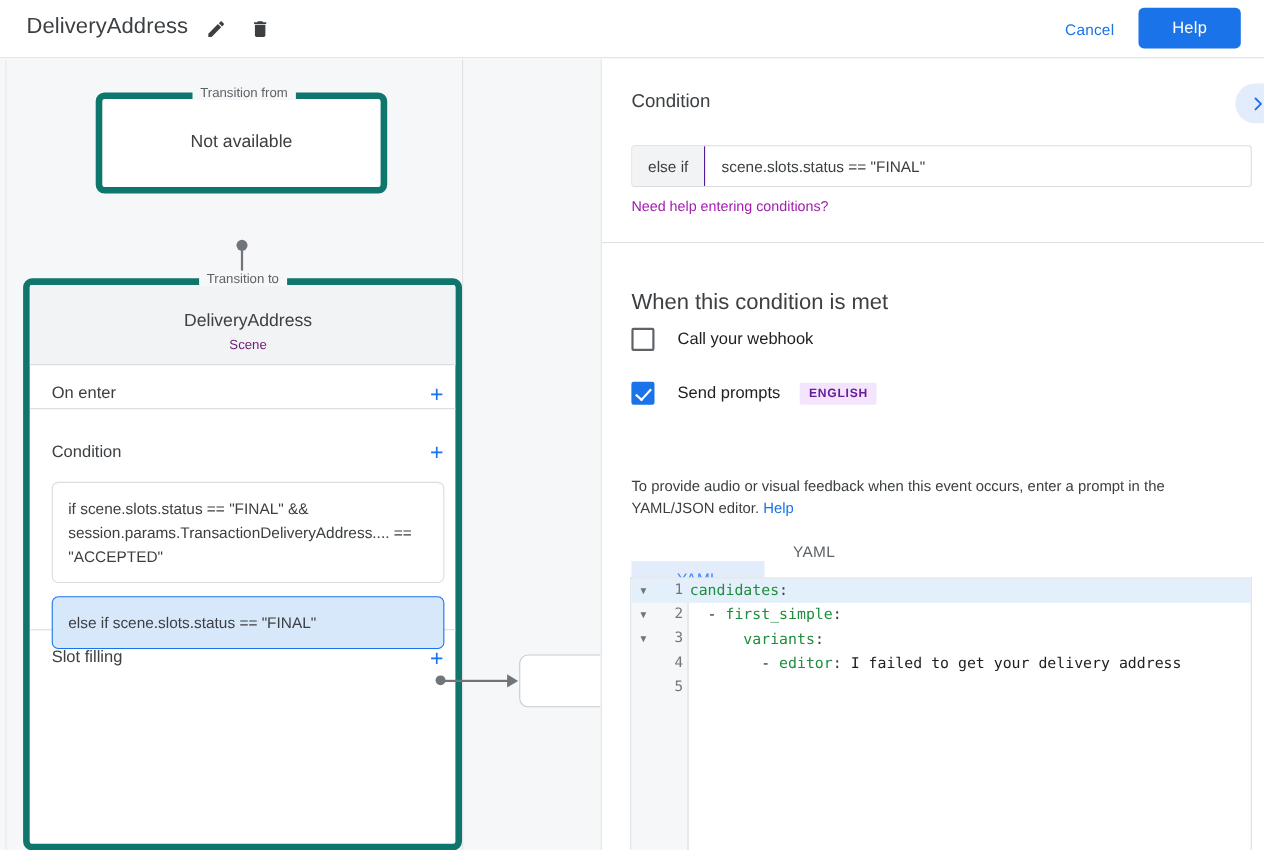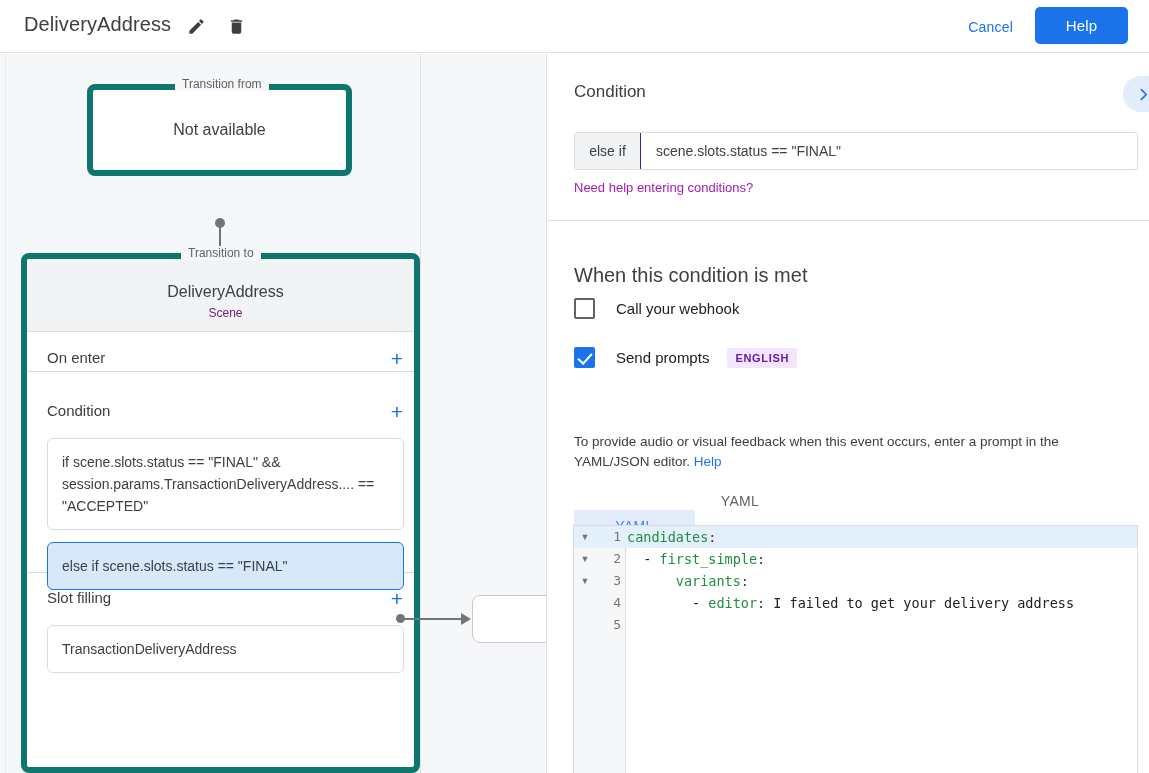--- a/index.html
+++ b/index.html
@@ -361,21 +361,20 @@
       </div>
       <div class="chip">if scene.slots.status == "FINAL" &amp;&amp; session.params.TransactionDeliveryAddress.... == "ACCEPTED"</div>
       <div class="chip selected">else if scene.slots.status == "FINAL"</div>
     </div>
 
     <div class="section" id="sec-slotfilling">
       <div class="section-head">
         <div class="section-title">Slot filling</div>
         <div class="section-add">+</div>
       </div>
-      <div class="chip">TransactionDeliveryAddress</div>
     </div>
   </div>
   <div class="fs-legend" id="node-to-legend">Transition to</div>
 
   <div id="edge-dot"></div>
   <div id="edge-line"></div>
   <div id="edge-arrow"></div>
   <div id="node-stub"></div>
 </div>
 

